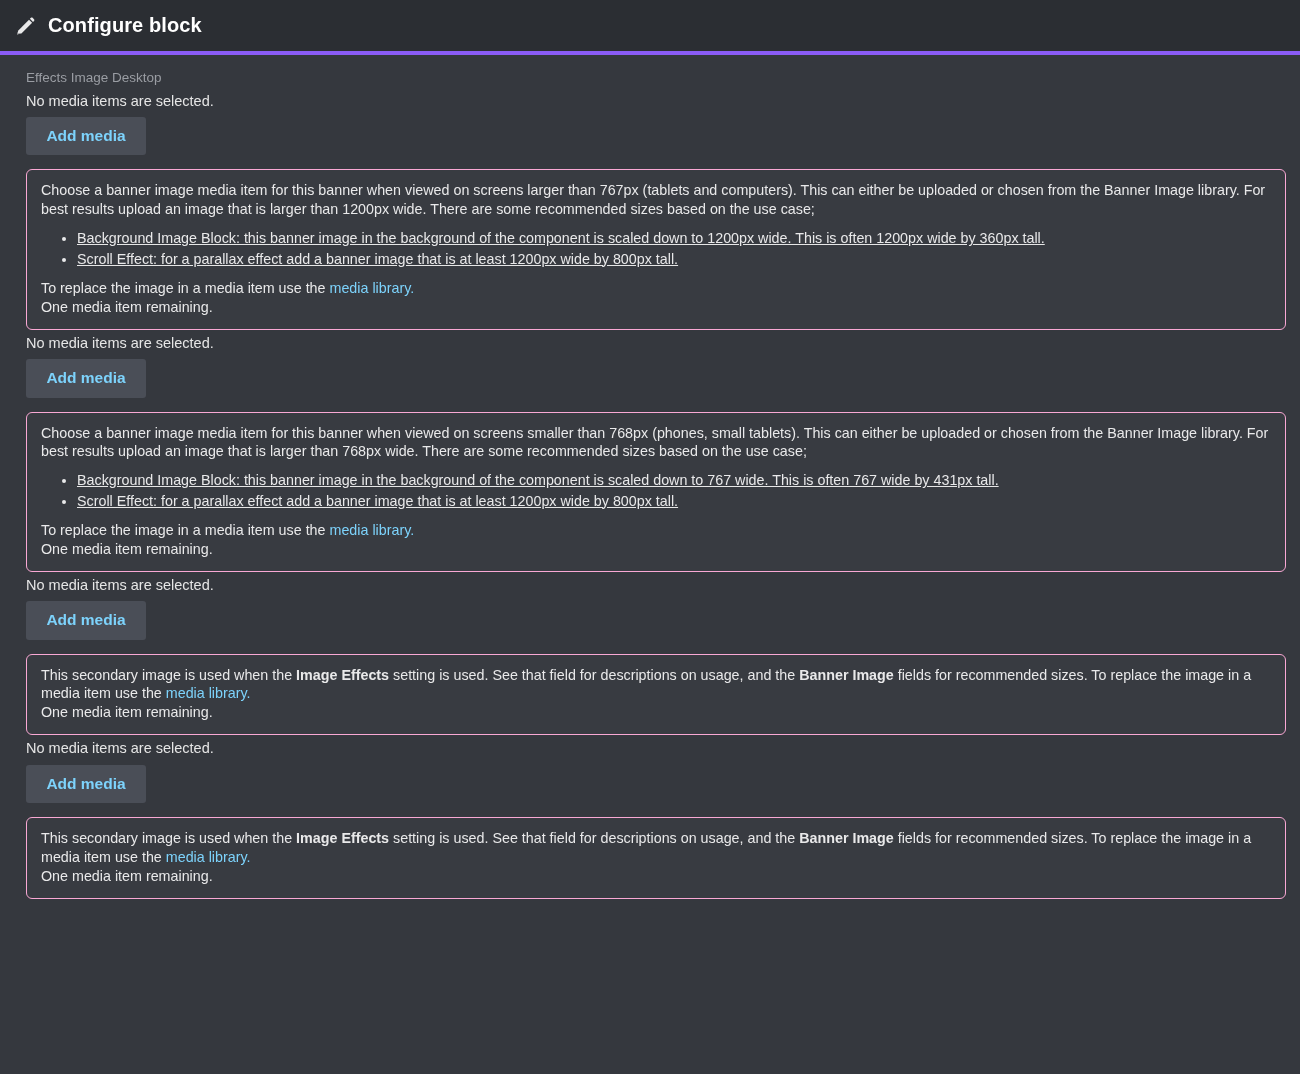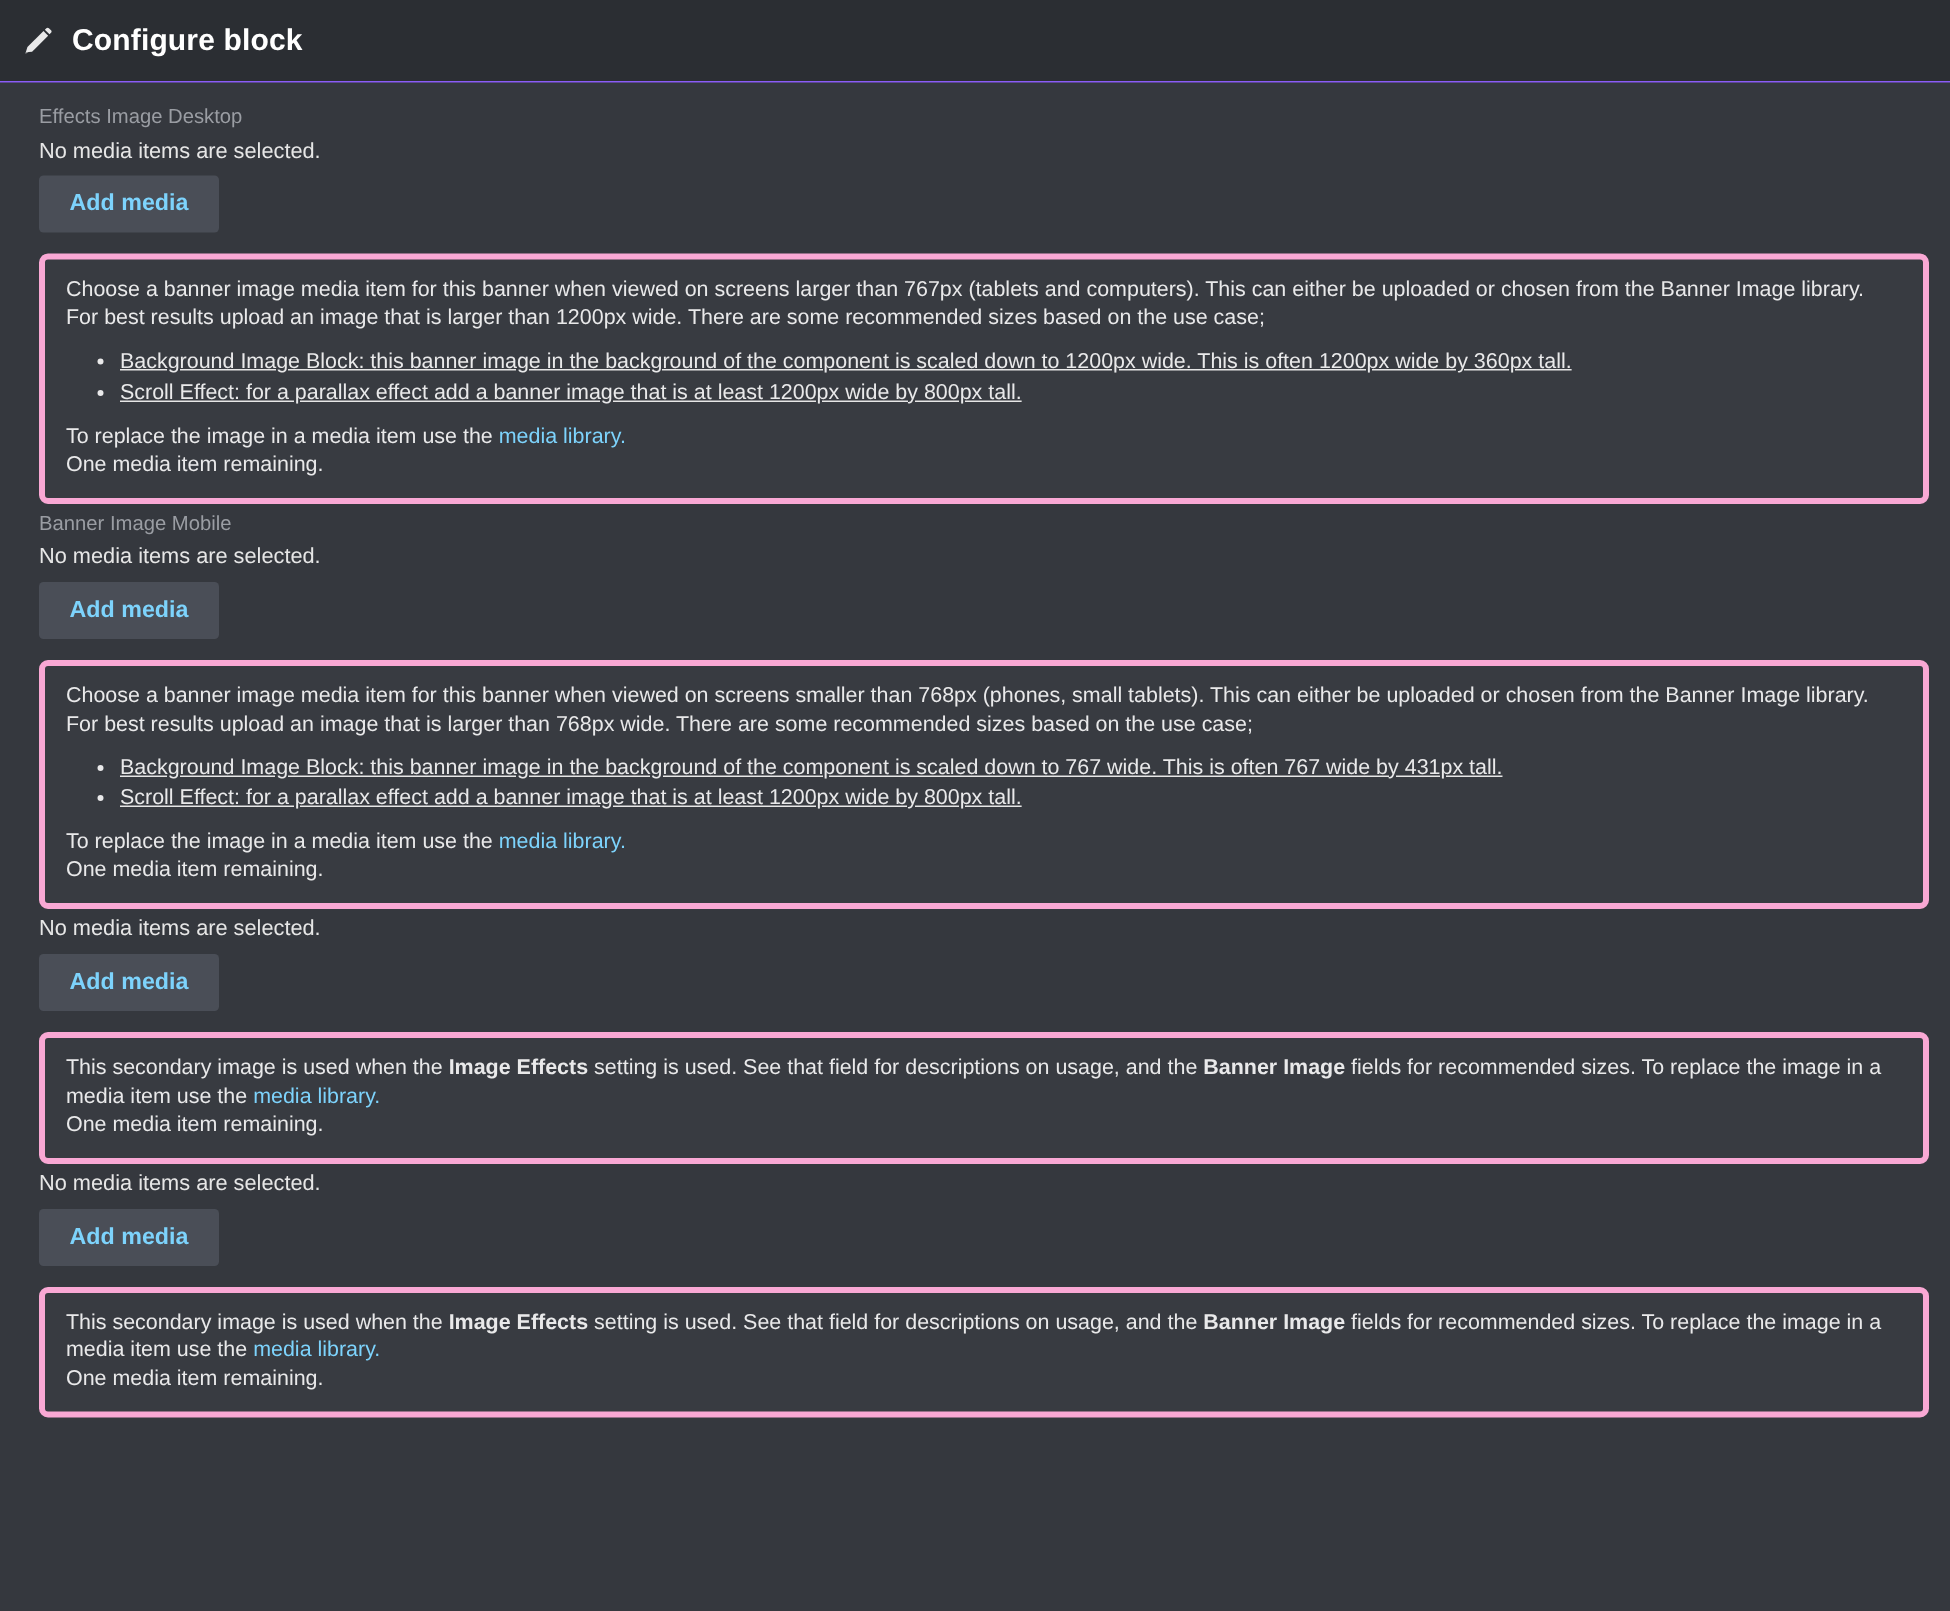--- a/index.html
+++ b/index.html
@@ -13,21 +13,21 @@
     height: 1074px;
     font-family: "Liberation Sans", sans-serif;
     color: #e6e6e6;
     overflow: hidden;
   }
 
   
   .dialog-header {
     height: 55px;
     background: #2b2e33;
-    border-bottom: 1px solid #8b5cf6;
+    border-bottom: 4px solid #8b5cf6;
     display: flex;
     align-items: center;
     padding: 0 0 0 14px;
   }
   .pencil-icon {
     width: 22px;
     height: 22px;
     display: block;
     flex: 0 0 auto;
     margin-right: 12px;
@@ -70,21 +70,21 @@
     border-radius: 3px;
     padding: 10px 20px 11px 20px;
     min-width: 120px;
     text-align: center;
     cursor: pointer;
     font-family: "Liberation Sans", sans-serif;
     line-height: 1.1;
   }
 
   .description-box {
-    border: 4px solid #f9a8d4;
+    border: 1px solid #f9a8d4;
     border-radius: 6px;
     background: #383b41;
     padding: 11px 14px 12px 14px;
     margin-top: 14px;
     margin-right: 0;
   }
   .description-box p {
     margin: 0;
     font-size: 14.3px;
     line-height: 1.32;
@@ -137,21 +137,20 @@
       <ul>
         <li>Background Image Block: this banner image in the background of the component is scaled down to 1200px wide. This is often 1200px wide by 360px tall.</li>
         <li>Scroll Effect: for a parallax effect add a banner image that is at least 1200px wide by 800px tall.</li>
       </ul>
       <p class="tail-line"><span>To replace the image in a media item use the </span><a class="media-link">media library.</a></p>
       <p class="tail-line">One media item remaining.</p>
     </div>
   </div>
 
   <div class="field-group">
-    <div class="field-label">Banner Image Mobile</div>
     <div class="field-status">No media items are selected.</div>
     <button class="add-media-button">Add media</button>
     <div class="description-box">
       <p>Choose a banner image media item for this banner when viewed on screens smaller than 768px (phones, small tablets). This can either be uploaded or chosen from the Banner Image library. For best results upload an image that is larger than 768px wide. There are some recommended sizes based on the use case;</p>
       <ul>
         <li>Background Image Block: this banner image in the background of the component is scaled down to 767 wide. This is often 767 wide by 431px tall.</li>
         <li>Scroll Effect: for a parallax effect add a banner image that is at least 1200px wide by 800px tall.</li>
       </ul>
       <p class="tail-line"><span>To replace the image in a media item use the </span><a class="media-link">media library.</a></p>
       <p class="tail-line">One media item remaining.</p>

